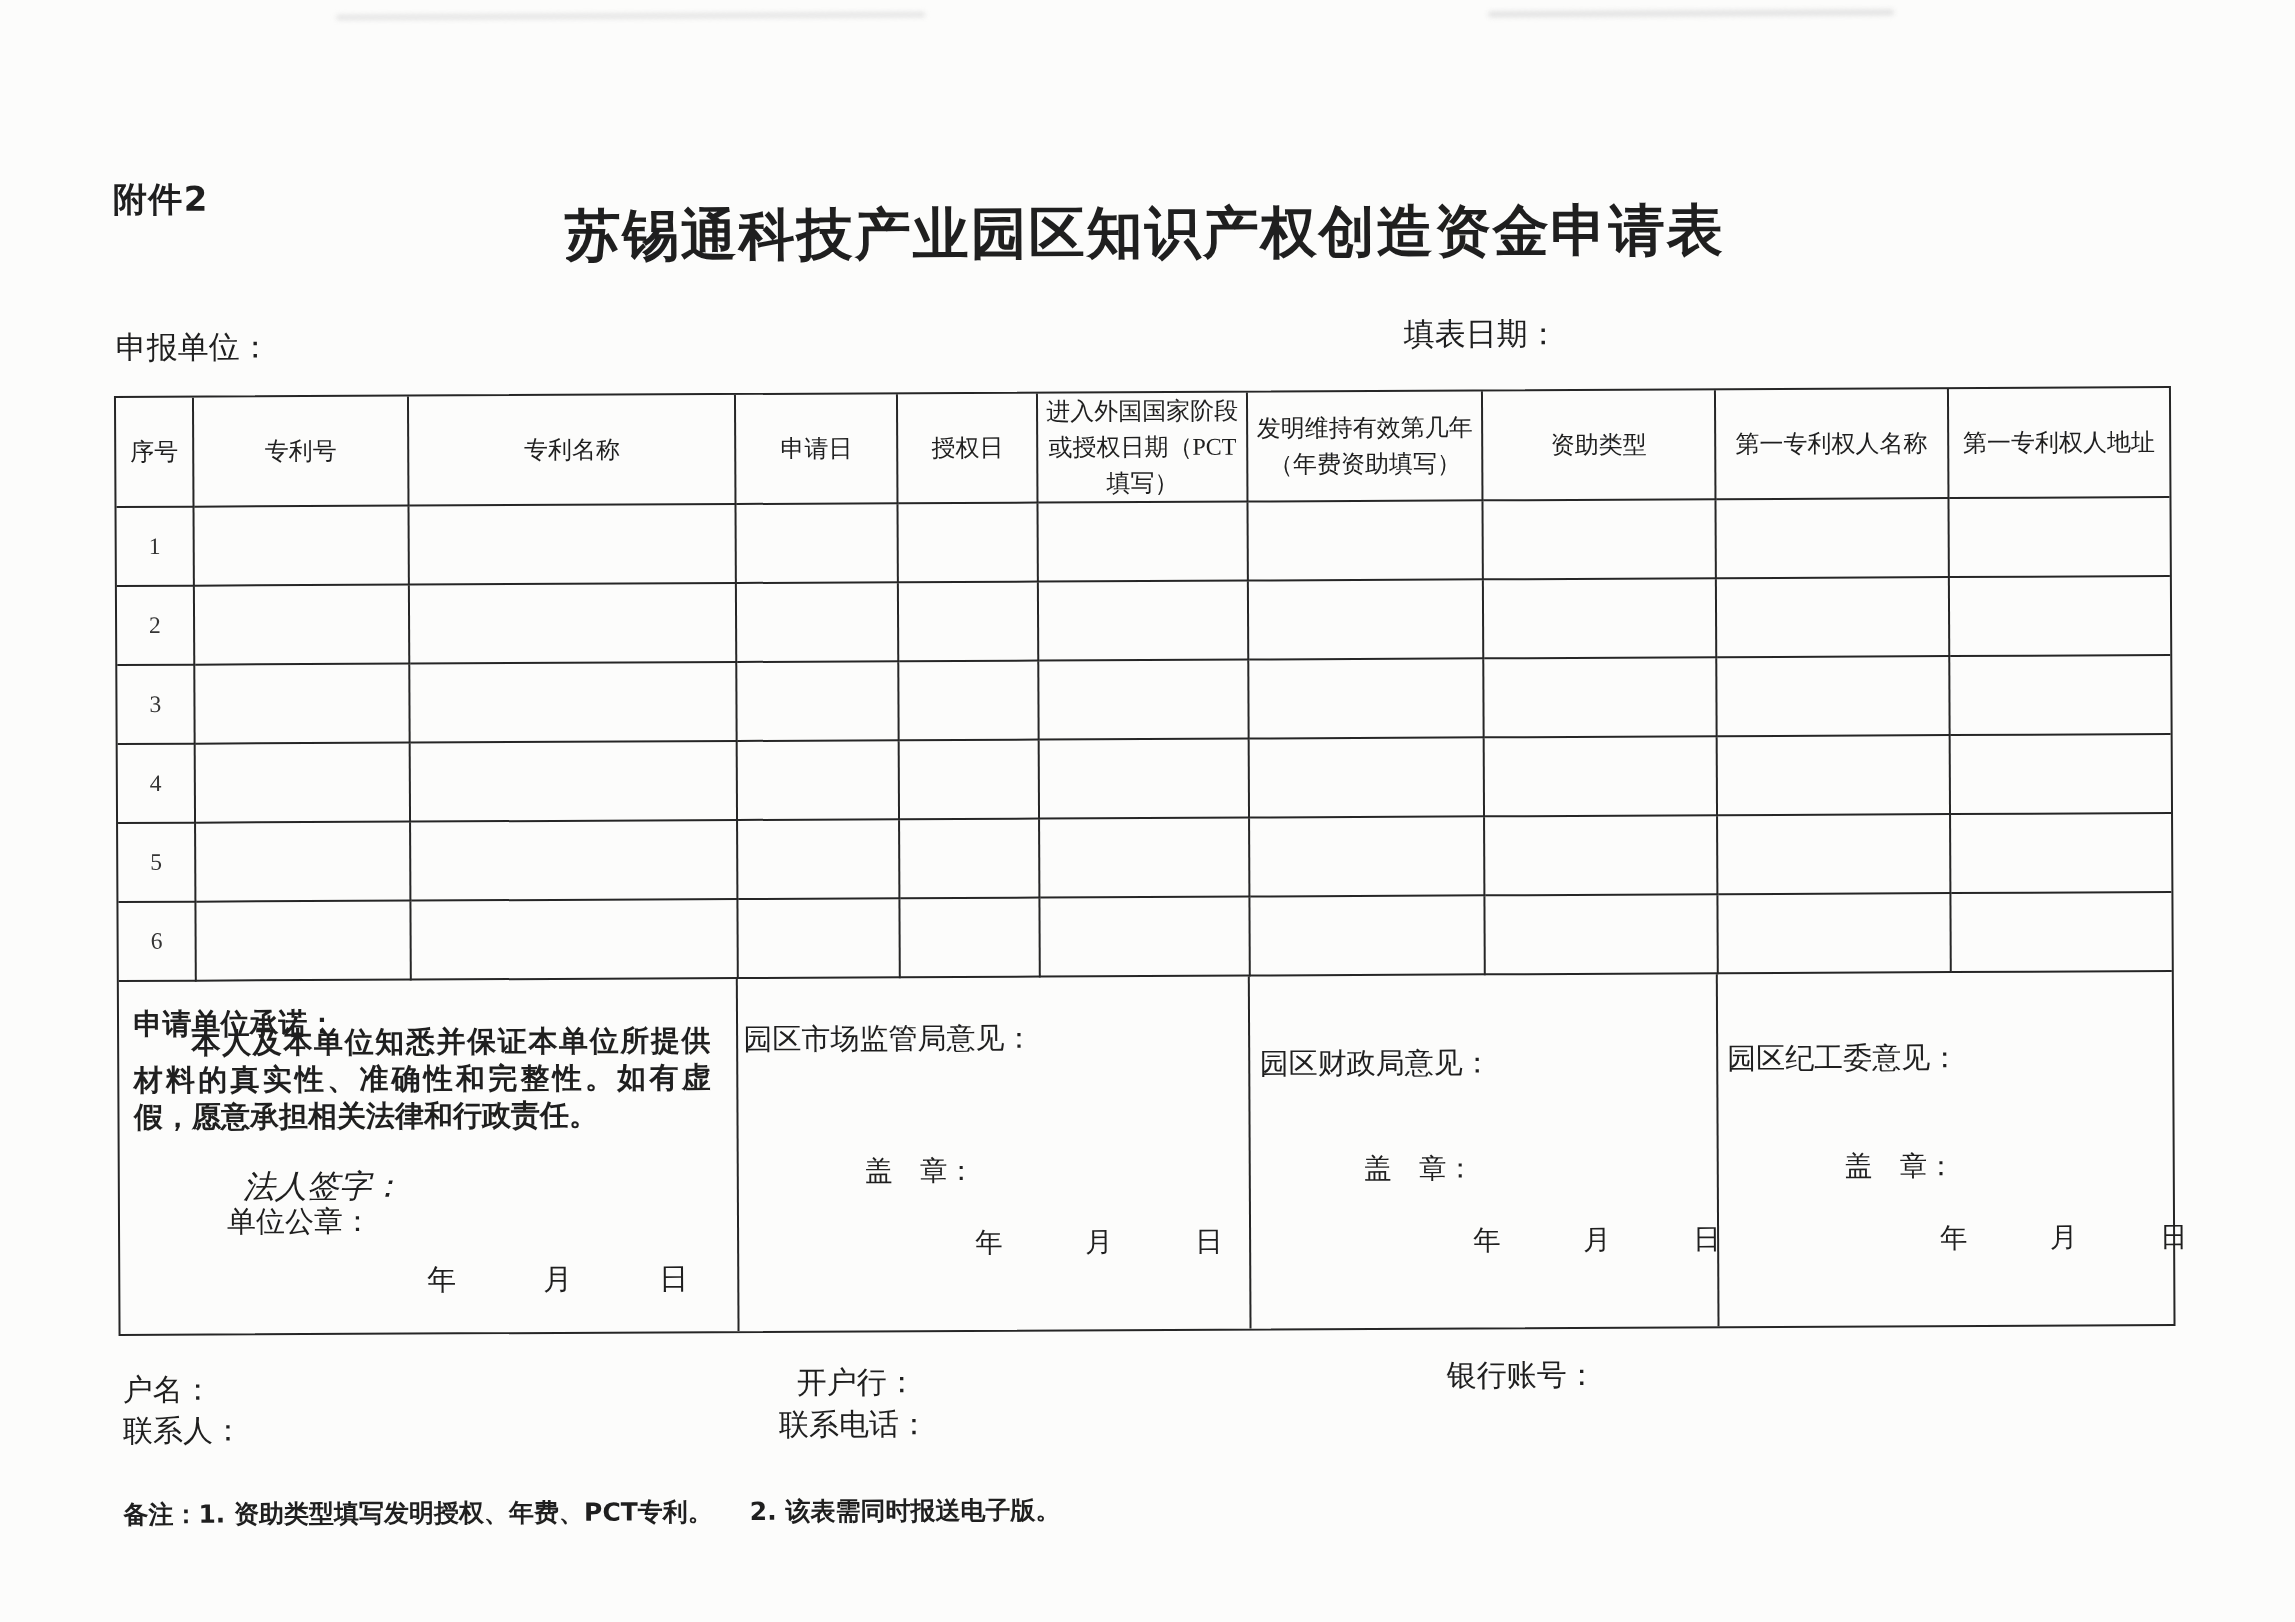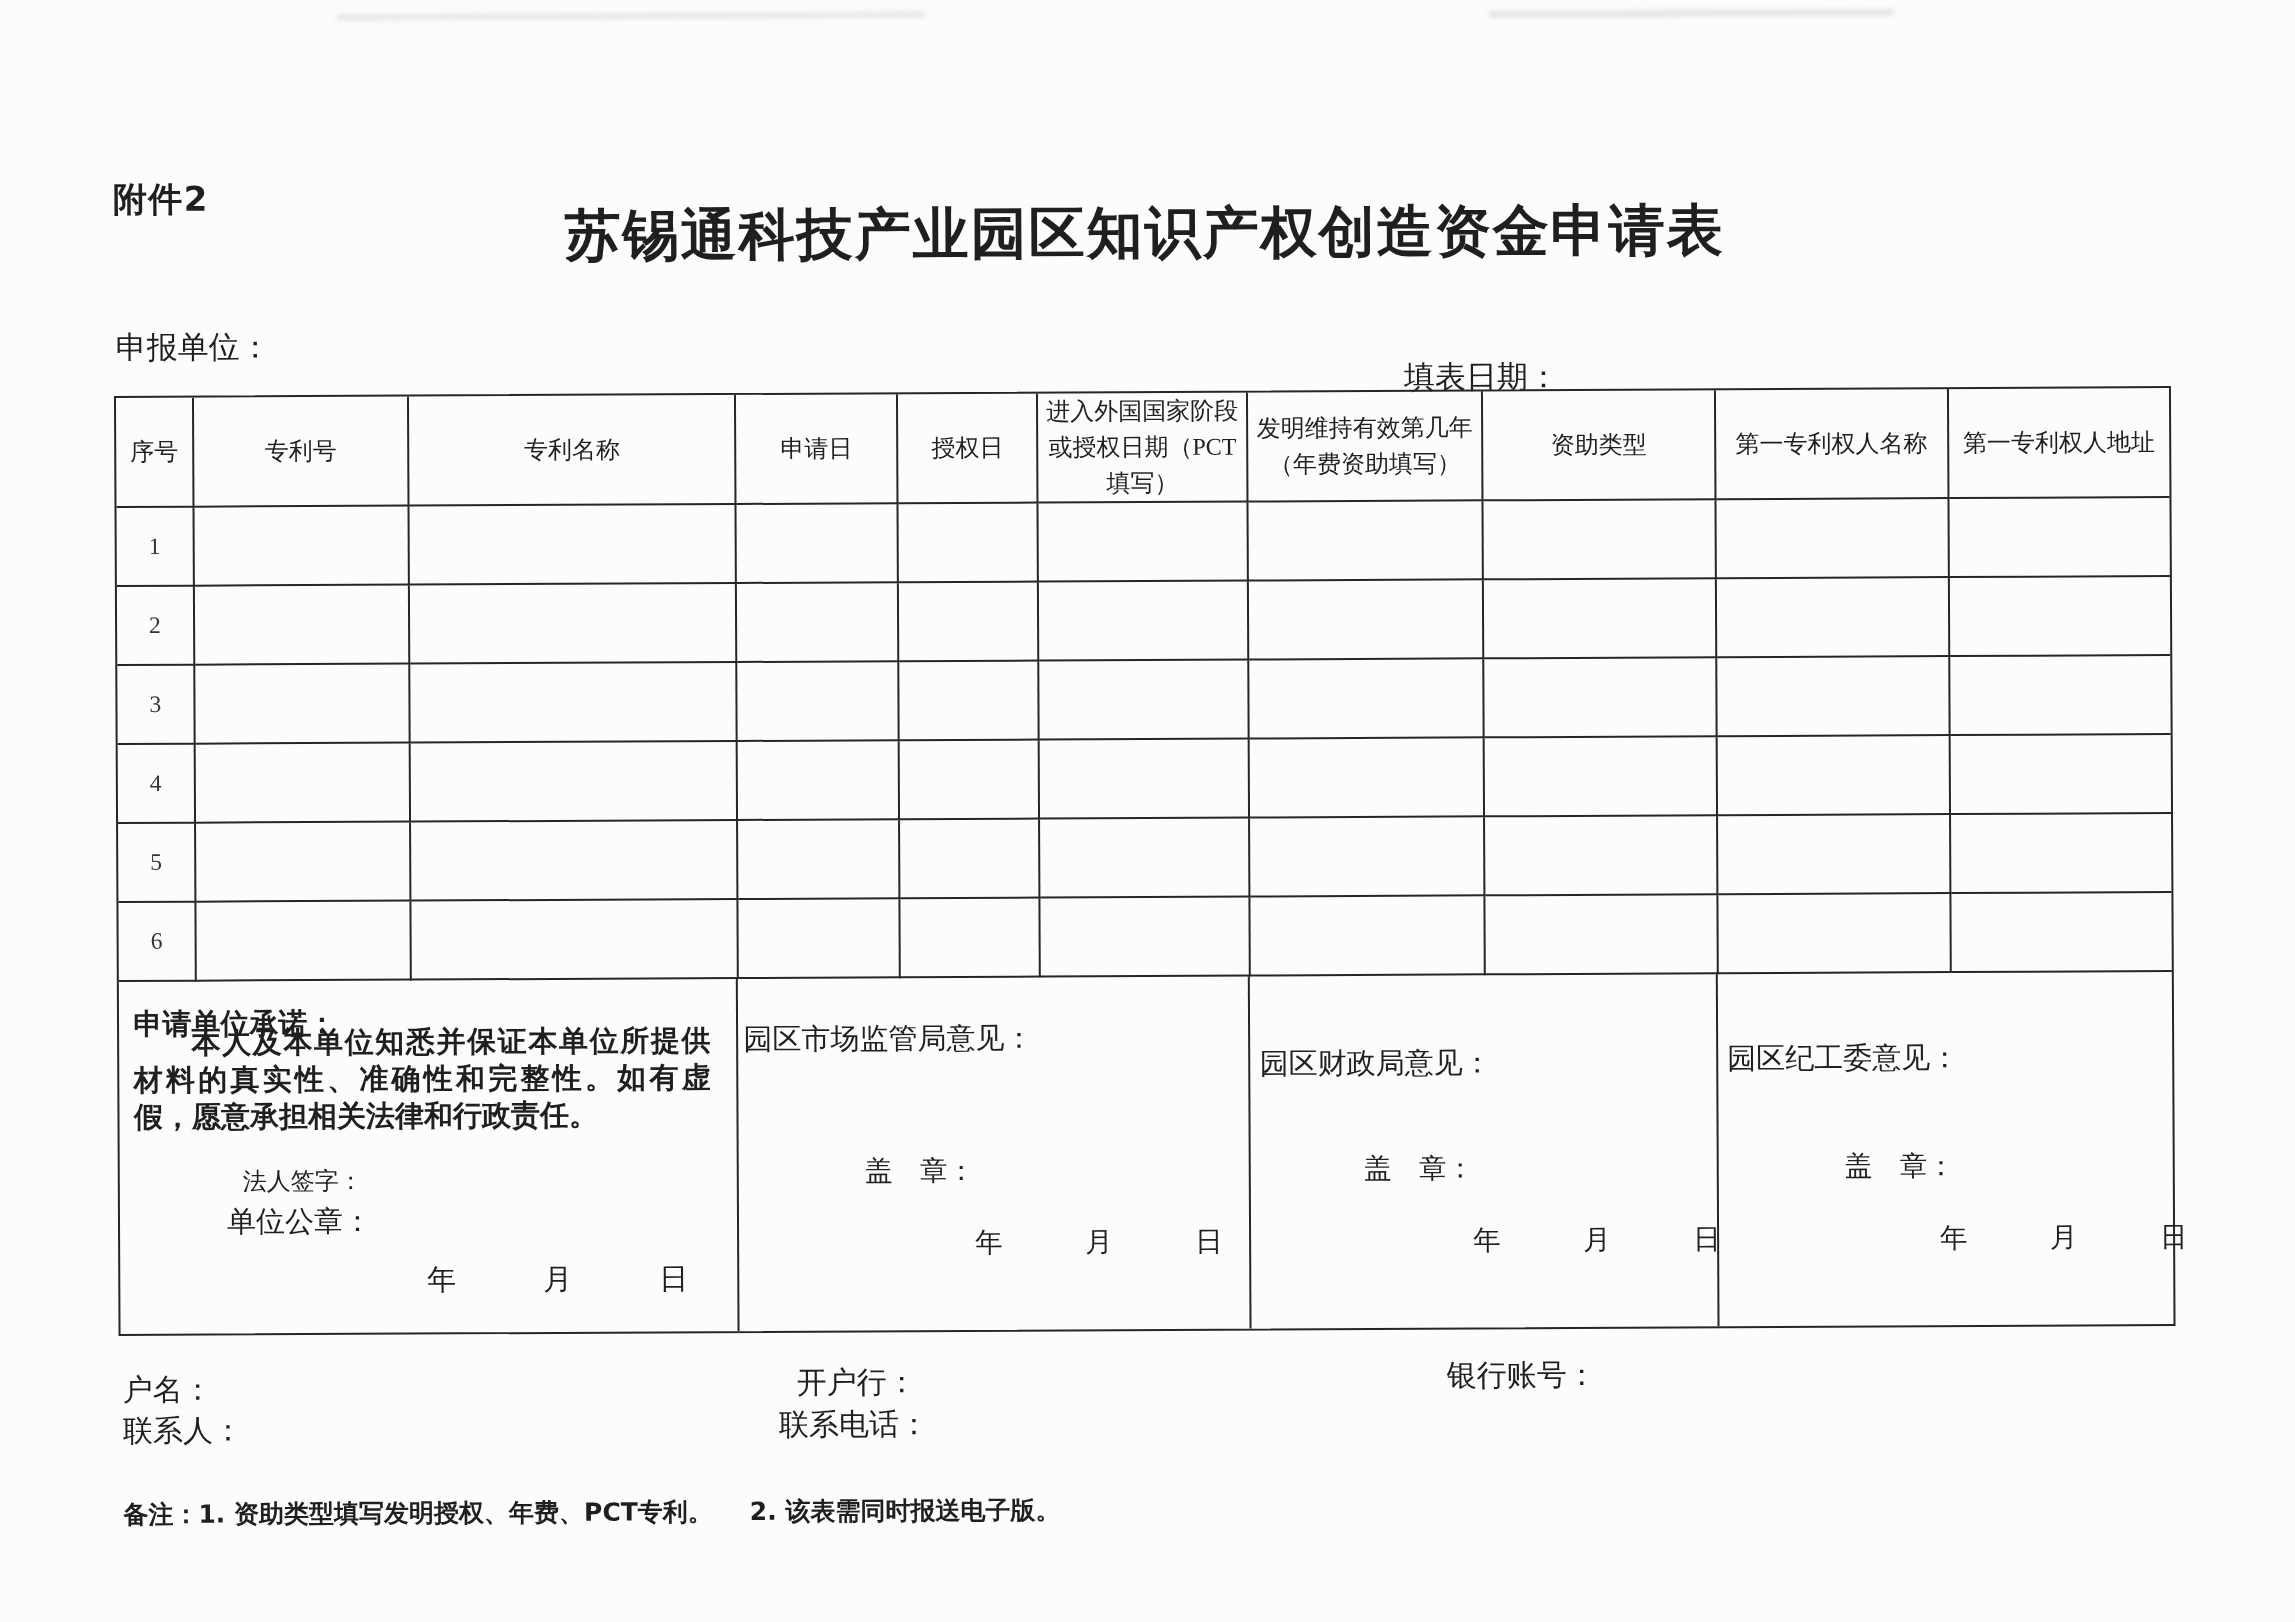--- a/index.html
+++ b/index.html
@@ -29,21 +29,21 @@
   .attachment{
     position:absolute;left:116px;top:172px;
     font-size:34px;font-weight:700;letter-spacing:1.3px;
   }
   .title{
     position:absolute;left:0;right:0;top:196px;
     text-align:center;
     font-size:56px;font-weight:700;letter-spacing:2px;
   }
   .applicant{position:absolute;left:118px;top:322px;font-size:31px;}
-  .filldate{position:absolute;left:1406px;top:315px;font-size:31px;margin-top:43px;}
+  .filldate{position:absolute;left:1406px;top:315px;font-size:31px;}
 
   .tbl-outer{
     position:absolute;left:116px;top:391px;
     width:2057px;height:940px;
     border:2.6px solid var(--line);
     box-sizing:border-box;
     display:flex;flex-direction:column;
     background:transparent;
   }
   table.grid{
@@ -77,21 +77,21 @@
   .bcell-b{width:24.94%;}
   .bcell-c{width:22.78%;}
   .bcell-d{flex:1;}
 
   .cm-title{position:absolute;left:14.4px;top:23px;font-size:29px;font-weight:700;}
   .cm-body{
     position:absolute;left:14.4px;top:43px;width:577px;
     font-size:29px;font-weight:700;line-height:37px;
     text-align:justify;text-indent:58px;
   }
-  .cm-sign{position:absolute;left:123px;top:184px;font-size:24px;}
+  .cm-sign{position:absolute;left:123px;top:184px;font-size:32px;font-style:italic;}
   .cm-seal{position:absolute;left:107px;top:221px;font-size:29px;}
   .cm-date{position:absolute;left:307px;top:280px;font-size:29px;}
 
   .op-label{position:absolute;font-size:29px;white-space:nowrap;}
   .op-seal{position:absolute;top:175px;font-size:27.5px;white-space:nowrap;}
   .op-date{position:absolute;top:247px;font-size:27.5px;white-space:nowrap;}
   .bcell-b .op-label{left:5.2px;top:41px;}
   .bcell-c .op-label{left:9.2px;top:68px;}
   .bcell-d .op-label{left:9.2px;top:65px;}
   .bcell-b .op-seal{left:126px;}

